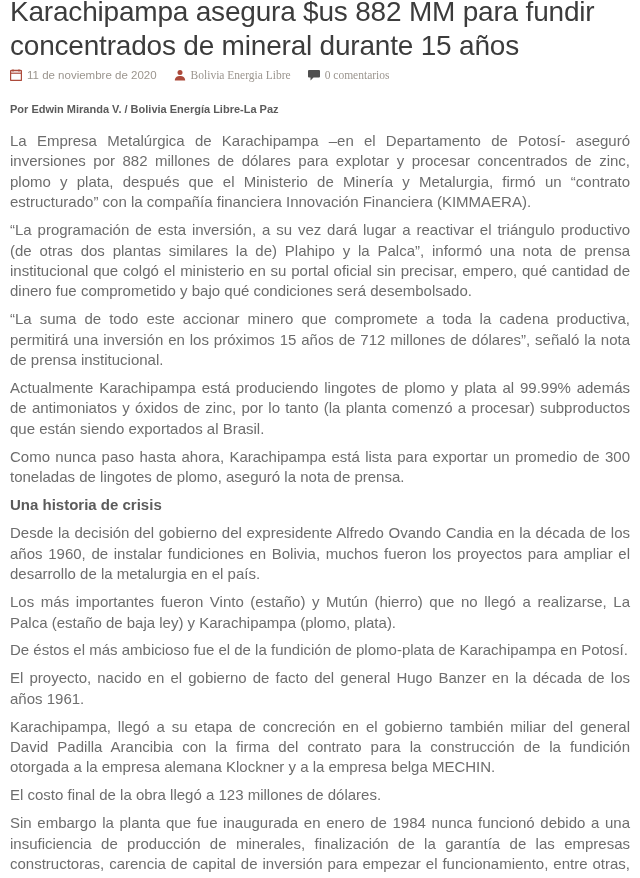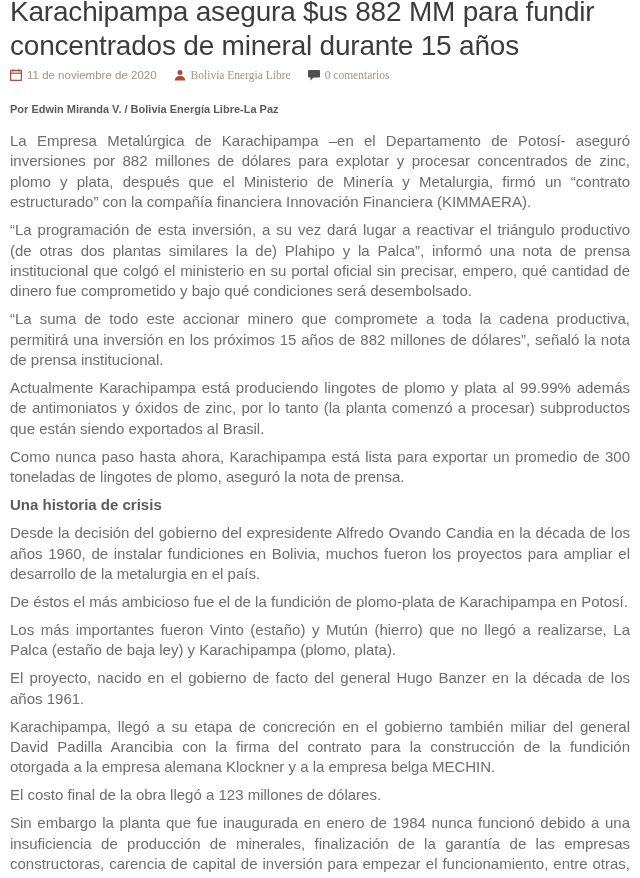--- a/index.html
+++ b/index.html
@@ -83,26 +83,26 @@
       <span>0 comentarios</span>
     </span>
 
   </div>
 
   <p class="byline">Por Edwin Miranda V. / Bolivia Energía Libre-La Paz</p>
 
   <div class="article-body">
       <p>La Empresa Metalúrgica de Karachipampa –en el Departamento de Potosí- aseguró inversiones por 882 millones de dólares para explotar y procesar concentrados de zinc, plomo y plata, después que el Ministerio de Minería y Metalurgia, firmó un “contrato estructurado” con la compañía financiera Innovación Financiera (KIMMAERA).</p>
       <p>“La programación de esta inversión, a su vez dará lugar a reactivar el triángulo productivo (de otras dos plantas similares la de) Plahipo y la Palca”, informó una nota de prensa institucional que colgó el ministerio en su portal oficial sin precisar, empero, qué cantidad de dinero fue comprometido y bajo qué condiciones será desembolsado.</p>
-      <p>“La suma de todo este accionar minero que compromete a toda la cadena productiva, permitirá una inversión en los próximos 15 años de 882 millones de dólares”, señaló la nota de prensa institucional.</p>
+      <p>“La suma de todo este accionar minero que compromete a toda la cadena productiva, permitirá una inversión en los próximos 15 años de 712 millones de dólares”, señaló la nota de prensa institucional.</p>
       <p>Actualmente Karachipampa está produciendo lingotes de plomo y plata al 99.99% además de antimoniatos y óxidos de zinc, por lo tanto (la planta comenzó a procesar) subproductos que están siendo exportados al Brasil.</p>
       <p>Como nunca paso hasta ahora, Karachipampa está lista para exportar un promedio de 300 toneladas de lingotes de plomo, aseguró la nota de prensa.</p>
       <p class="subheading">Una historia de crisis</p>
       <p>Desde la decisión del gobierno del expresidente Alfredo Ovando Candia en la década de los años 1960, de instalar fundiciones en Bolivia, muchos fueron los proyectos para ampliar el desarrollo de la metalurgia en el país.</p>
+      <p>Los más importantes fueron Vinto (estaño) y Mutún (hierro) que no llegó a realizarse, La Palca (estaño de baja ley) y Karachipampa (plomo, plata).</p>
       <p>De éstos el más ambicioso fue el de la fundición de plomo-plata de Karachipampa en Potosí.</p>
-      <p>Los más importantes fueron Vinto (estaño) y Mutún (hierro) que no llegó a realizarse, La Palca (estaño de baja ley) y Karachipampa (plomo, plata).</p>
       <p>El proyecto, nacido en el gobierno de facto del general Hugo Banzer en la década de los años 1961.</p>
       <p>Karachipampa, llegó a su etapa de concreción en el gobierno también miliar del general David Padilla Arancibia con la firma del contrato para la construcción de la fundición otorgada a la empresa alemana Klockner y a la empresa belga MECHIN.</p>
       <p>El costo final de la obra llegó a 123 millones de dólares.</p>
       <p>Sin embargo la planta que fue inaugurada en enero de 1984 nunca funcionó  debido a una insuficiencia de producción de minerales, finalización de la garantía de las empresas constructoras, carencia de capital de inversión para empezar el funcionamiento, entre otras, son las razones de la incongruencia que impidió la productividad de una planta cuya inversión fue multimillonaria y jamás encendió su maquinaria ni fundió una sola tonelada de concentrados.</p>
     </div>
 
 </div>
 
 </body></html>

